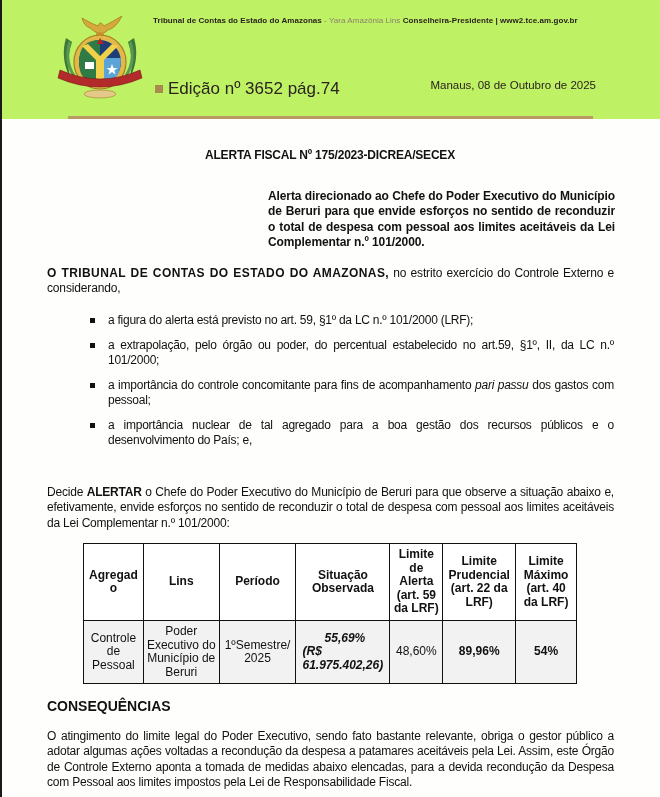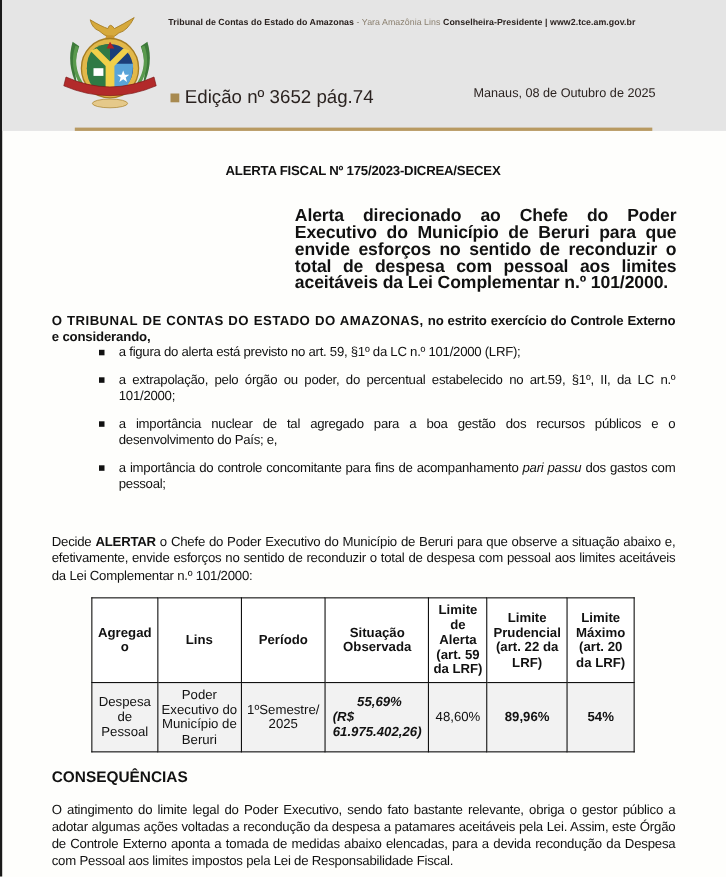--- a/index.html
+++ b/index.html
@@ -1,32 +1,32 @@
 <!DOCTYPE html>
 <html><head>
 <meta charset="utf-8">
 <style>
   * { box-sizing: border-box; margin: 0; padding: 0; }
   html, body { width: 660px; height: 797px; overflow: hidden; background: #fefefc; }
   body { position: relative; font-family: "Liberation Sans", sans-serif; color: #111; }
   .left-border { position: absolute; left: 0; top: 0; width: 2px; height: 797px; background: #1a1a1a; }
-  .masthead { position: absolute; left: 2px; top: 0; width: 658px; height: 119px; background: #e5e5e5; }
+  .masthead { position: absolute; left: 2px; top: 0; width: 658px; height: 119px; background: #bef264; }
   .logo { position: absolute; left: 52px; top: 8px; width: 96px; height: 96px; }
   .tagline { position: absolute; left: 151px; top: 16px; font-size: 8px; font-weight: bold; color: #2b2320; white-space: nowrap; letter-spacing: 0.05px; }
   .tagline .light { font-weight: normal; color: #8a7f6e; }
   .title { position: absolute; left: 148px; top: 27px; font-family: "DejaVu Sans", sans-serif; font-weight: bold; font-size: 40px; letter-spacing: -1.6px; color: #2b2320; white-space: nowrap; line-height: 48px; }
   .edition { position: absolute; left: 153px; top: 79px; font-size: 17px; color: #2b2320; white-space: nowrap; display: flex; align-items: center; }
   .edition .sq { width: 8px; height: 8px; background: #a88a50; margin-right: 5px; display: inline-block; }
   .dateline { position: absolute; right: 64px; top: 79px; font-size: 11.5px; color: #2b2320; white-space: nowrap; }
   .rule { position: absolute; left: 68px; top: 116px; width: 525px; height: 3px; background: #b89a62; }
 
   .doc { position: absolute; left: 0; top: 0; width: 660px; font-size: 12px; line-height: 15.3px; color: #111; }
   .doc-title { position: absolute; left: 0; width: 660px; top: 148px; text-align: center; font-weight: bold; font-size: 12px; letter-spacing: -0.2px; }
-  .ementa { position: absolute; left: 268px; top: 189px; width: 347px; font-weight: bold; text-align: justify; font-size: 16px; line-height: 15.3px; letter-spacing: -0.1px; }
-  .intro { position: absolute; left: 47px; top: 284px; width: 567px; text-align: justify; letter-spacing: -0.15px; font-weight: bold; }
+  .ementa { position: absolute; left: 268px; top: 189px; width: 347px; font-weight: bold; text-align: justify; font-size: 12px; line-height: 15.3px; letter-spacing: -0.1px; }
+  .intro { position: absolute; left: 47px; top: 266px; width: 567px; text-align: justify; letter-spacing: -0.15px; }
   .intro b { letter-spacing: 0.4px; }
   .bullets { position: absolute; left: 88px; top: 313px; width: 526px; list-style: none; }
   .bullets li { position: relative; padding-left: 20px; text-align: justify; margin-bottom: 9.5px; letter-spacing: -0.25px; }
   .bullets li::before { content: ""; position: absolute; left: 2px; top: 5px; width: 5px; height: 5px; background: #111; }
   .decide { position: absolute; left: 47px; top: 485px; width: 567px; text-align: justify; letter-spacing: -0.2px; }
 
   table.limits { position: absolute; left: 83px; top: 543px; width: 494px; border-collapse: collapse; font-size: 12px; line-height: 13.5px; }
   table.limits th, table.limits td { border: 1.3px solid #111; text-align: center; vertical-align: middle; padding: 1px 2px; }
   table.limits th { font-weight: bold; height: 77px; background: #fff; }
   table.limits td { height: 63px; background: #f2f2f2; }
@@ -89,22 +89,22 @@
 
   <p class="ementa">Alerta direcionado ao Chefe do Poder Executivo do Município de Beruri para que envide esforços no sentido de reconduzir o total de despesa com pessoal aos limites aceitáveis da Lei Complementar n.º 101/2000.</p>
 
   <p class="intro">
     <b>O TRIBUNAL DE CONTAS DO ESTADO DO AMAZONAS,</b><span> no estrito exercício do Controle Externo e considerando,</span>
   </p>
 
   <ul class="bullets">
     <li>a figura do alerta está previsto no art. 59, §1º da LC n.º 101/2000 (LRF);</li>
     <li>a extrapolação, pelo órgão ou poder, do percentual estabelecido no art.59, §1º, II, da LC n.º 101/2000;</li>
+    <li><span>a importância do controle concomitante para fins de acompanhamento </span><i>pari passu</i><span> dos gastos com pessoal;</span></li>
     <li>a importância nuclear de tal agregado para a boa gestão dos recursos públicos e o desenvolvimento do País; e,</li>
-    <li><span>a importância do controle concomitante para fins de acompanhamento </span><i>pari passu</i><span> dos gastos com pessoal;</span></li>
   </ul>
 
   <p class="decide">
     <span>Decide </span><b>ALERTAR</b><span> o Chefe do Poder Executivo do Município de Beruri para que observe a situação abaixo e, efetivamente, envide esforços no sentido de reconduzir o total de despesa com pessoal aos limites aceitáveis da Lei Complementar n.º 101/2000:</span>
   </p>
 
   <table class="limits">
     <colgroup>
       <col style="width:60px">
         <col style="width:76px">
@@ -115,24 +115,24 @@
         <col style="width:61px">
     </colgroup>
     <tbody>
         <tr>
       <th>Agregad o</th>
       <th>Lins</th>
       <th>Período</th>
       <th>Situação Observada</th>
       <th>Limite de Alerta (art. 59 da LRF)</th>
       <th>Limite Prudencial (art. 22 da LRF)</th>
-      <th>Limite Máximo (art. 20 da LRF)</th>
+      <th>Limite Máximo (art. 40 da LRF)</th>
     </tr>
     <tr>
-      <td>Despesa de Pessoal</td>
+      <td>Controle de Pessoal</td>
       <td>Poder Executivo do Município de Beruri</td>
       <td>1ºSemestre/ 2025</td>
       <td class="obs">
         <span class="center">55,69%</span>
         <span>(R$ 61.975.402,26)</span>
       </td>
       <td>48,60%</td>
       <td class="bold">89,96%</td>
       <td class="bold">54%</td>
     </tr>

